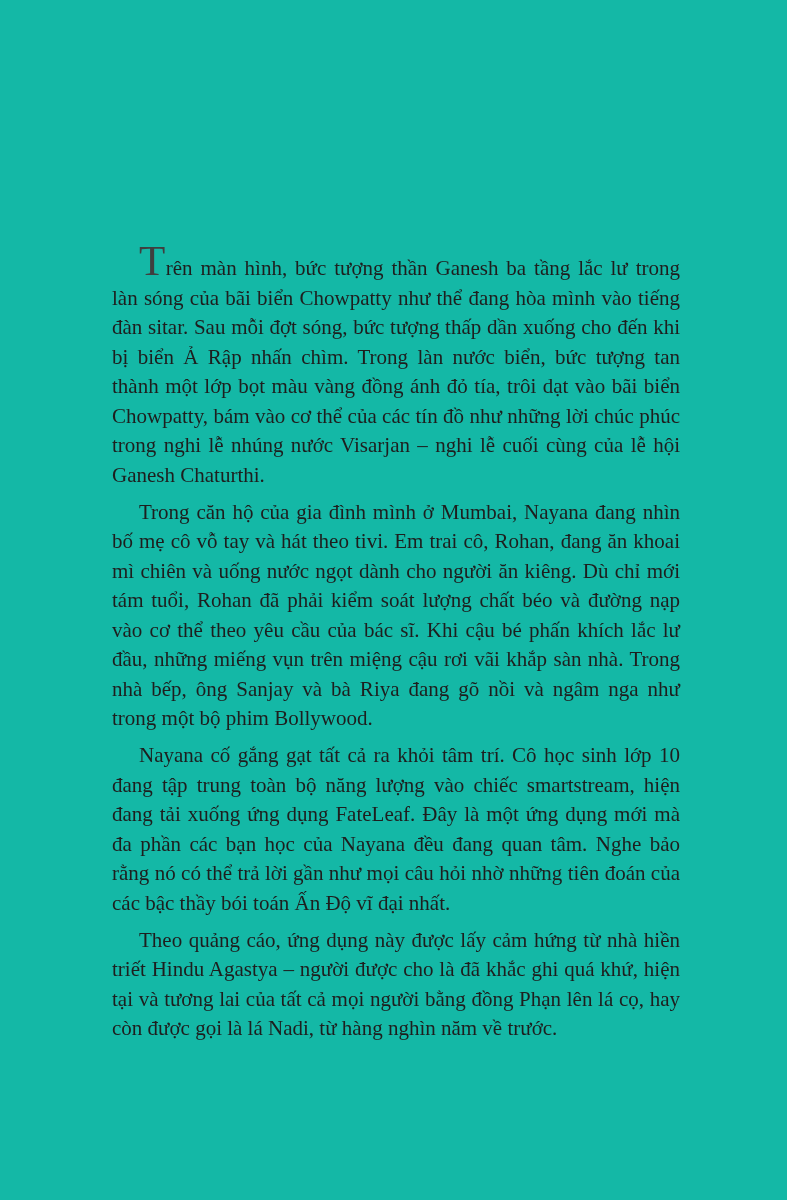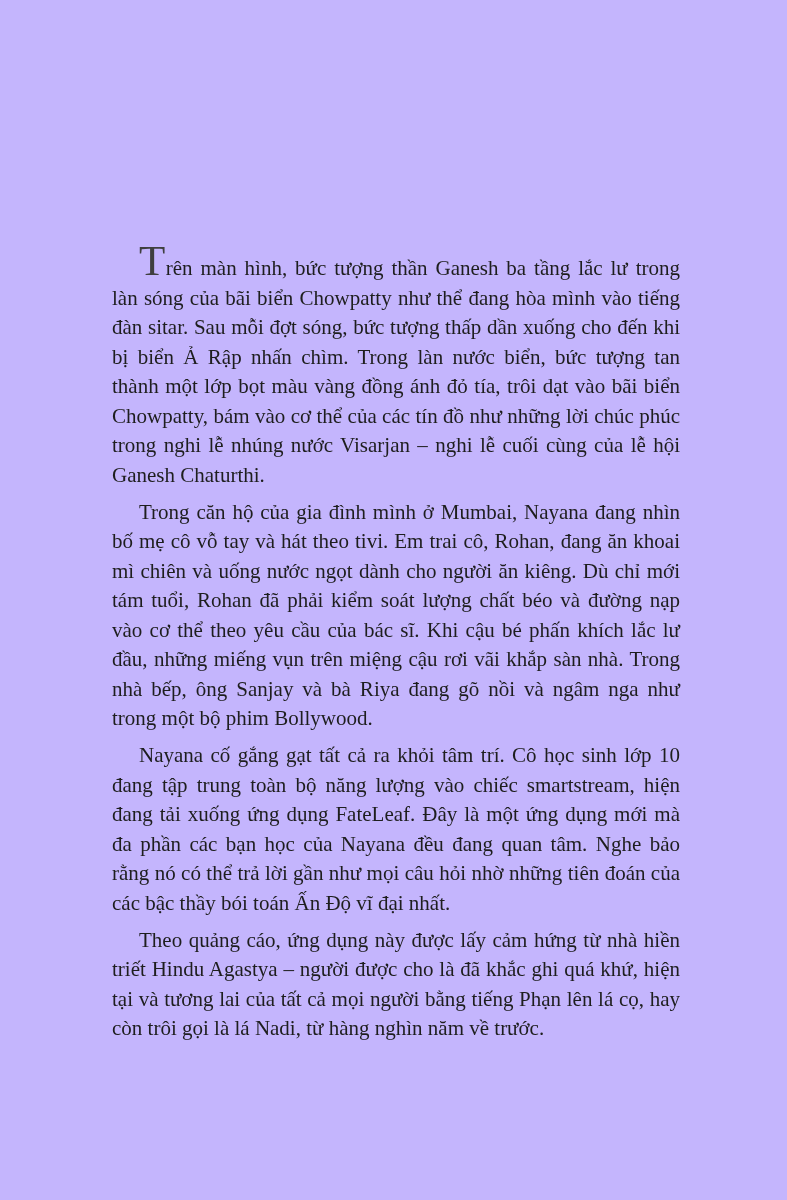--- a/index.html
+++ b/index.html
@@ -4,21 +4,21 @@
 <style>
   html, body {
     margin: 0;
     padding: 0;
     background: #ffffff;
   }
   .page {
     position: relative;
     width: 787px;
     height: 1200px;
-    background: #c4b5fd;
+    background: #14b8a6;
     overflow: hidden;
     font-family: "Liberation Serif", "DejaVu Serif", serif;
   }
   .text-block {
     position: absolute;
     left: 112px;
     top: 254px;
     width: 568px;
     color: #1e1e1e;
     font-size: 21px;
@@ -39,15 +39,15 @@
   }
 </style>
 </head>
 <body>
 
 <div class="page">
   <div class="text-block">
     <p><span class="dropcap">T</span><span>rên màn hình, bức tượng thần Ganesh ba tầng lắc lư trong làn sóng của bãi biển Chowpatty như thể đang hòa mình vào tiếng đàn sitar. Sau mỗi đợt sóng, bức tượng thấp dần xuống cho đến khi bị biển Ả Rập nhấn chìm. Trong làn nước biển, bức tượng tan thành một lớp bọt màu vàng đồng ánh đỏ tía, trôi dạt vào bãi biển Chowpatty, bám vào cơ thể của các tín đồ như những lời chúc phúc trong nghi lễ nhúng nước Visarjan – nghi lễ cuối cùng của lễ hội Ganesh Chaturthi.</span></p>
     <p>Trong căn hộ của gia đình mình ở Mumbai, Nayana đang nhìn bố mẹ cô vỗ tay và hát theo tivi. Em trai cô, Rohan, đang ăn khoai mì chiên và uống nước ngọt dành cho người ăn kiêng. Dù chỉ mới tám tuổi, Rohan đã phải kiểm soát lượng chất béo và đường nạp vào cơ thể theo yêu cầu của bác sĩ. Khi cậu bé phấn khích lắc lư đầu, những miếng vụn trên miệng cậu rơi vãi khắp sàn nhà. Trong nhà bếp, ông Sanjay và bà Riya đang gõ nồi và ngâm nga như trong một bộ phim Bollywood.</p>
     <p>Nayana cố gắng gạt tất cả ra khỏi tâm trí. Cô học sinh lớp 10 đang tập trung toàn bộ năng lượng vào chiếc smartstream, hiện đang tải xuống ứng dụng FateLeaf. Đây là một ứng dụng mới mà đa phần các bạn học của Nayana đều đang quan tâm. Nghe bảo rằng nó có thể trả lời gần như mọi câu hỏi nhờ những tiên đoán của các bậc thầy bói toán Ấn Độ vĩ đại nhất.</p>
-    <p>Theo quảng cáo, ứng dụng này được lấy cảm hứng từ nhà hiền triết Hindu Agastya – người được cho là đã khắc ghi quá khứ, hiện tại và tương lai của tất cả mọi người bằng tiếng Phạn lên lá cọ, hay còn trôi gọi là lá Nadi, từ hàng nghìn năm về trước.</p>
+    <p>Theo quảng cáo, ứng dụng này được lấy cảm hứng từ nhà hiền triết Hindu Agastya – người được cho là đã khắc ghi quá khứ, hiện tại và tương lai của tất cả mọi người bằng đồng Phạn lên lá cọ, hay còn được gọi là lá Nadi, từ hàng nghìn năm về trước.</p>
   </div>
 </div>
 
 </body></html>

